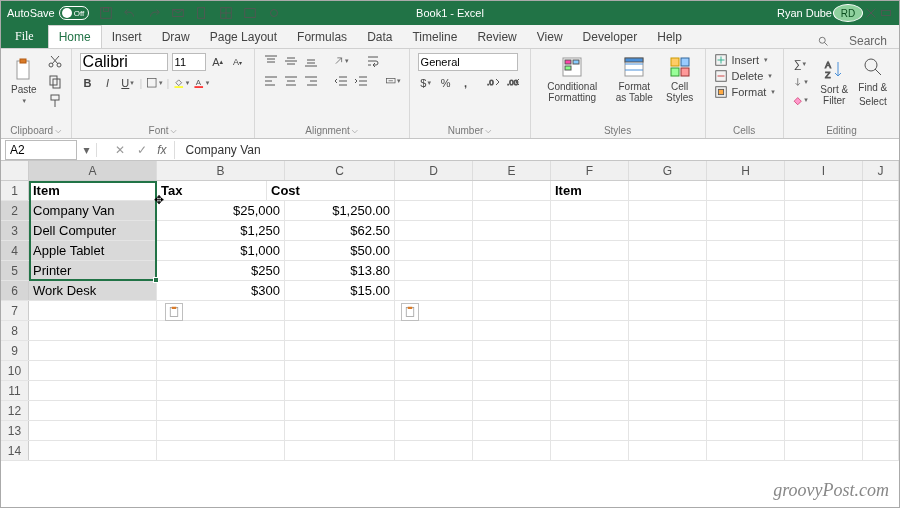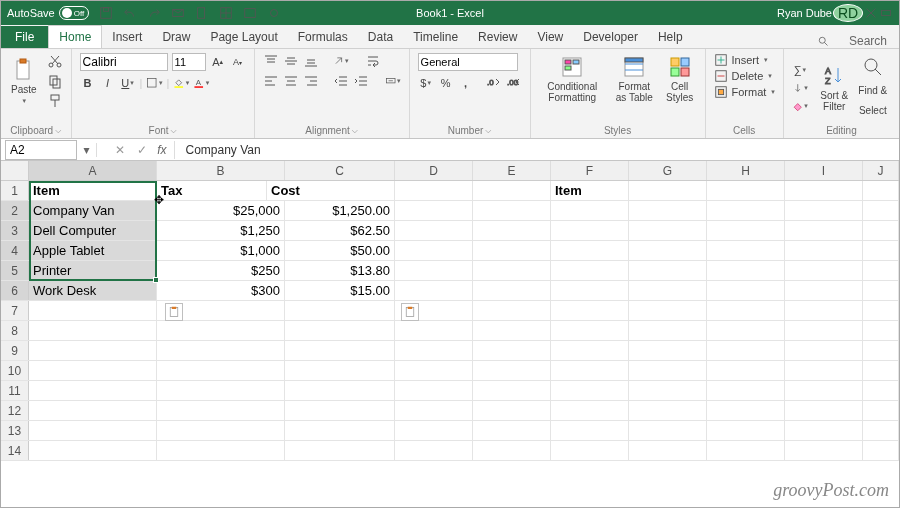--- a/index.html
+++ b/index.html
@@ -7,40 +7,40 @@
 
 
 .title-bar { height: 24px; background: #217346; display: flex; align-items: center; color: #fff; font-size: 11px; padding: 0 6px; }
 .title-bar .autosave-group { display: flex; align-items: center; gap: 4px; }
 .title-bar .toggle { width: 30px; height: 14px; border: 1px solid #fff; border-radius: 7px; display: flex; align-items: center; padding: 0 2px; justify-content: flex-start; }
 .title-bar .toggle-knob { width: 10px; height: 10px; background: #fff; border-radius: 50%; }
 .title-bar .qat { display: flex; gap: 10px; margin-left: 10px; align-items: center; }
 .title-bar .qat-ico { width: 14px; height: 14px; display: flex; align-items: center; justify-content: center; }
 .title-bar .title-center { position: absolute; left: 50%; transform: translateX(-50%); }
 .title-bar .user-area { margin-left: auto; display: flex; align-items: center; gap: 1px; }
-.title-bar .avatar { width: 30px; height: 18px; border-radius: 50%; background: #8fd19e; color: #0b4f1f; font-size: 14px; display: flex; align-items: center; justify-content: center; border: 1px solid #fff; }
+.title-bar .avatar { width: 30px; height: 18px; border-radius: 50%; background: #8fd19e; color: #0b4f1f; font-size: 10px; display: flex; align-items: center; justify-content: center; border: 1px solid #fff; }
 .title-bar svg { stroke: #fff; fill: none; stroke-width: 1; }
 
 
 .ribbon-tabs { height: 24px; background: #f3f3f3; display: flex; align-items: flex-end; font-size: 12px; border-bottom: 1px solid #d0d0d0; }
 .ribbon-tabs .tab { padding: 4px 10px; color: #444; cursor: pointer; }
-.ribbon-tabs .tab.file { background: #217346; color: #fff; padding: 4px 14px; }
+.ribbon-tabs .tab.file { background: #217346; color: #fff; padding: 4px 14px; font-family: Liberation Serif, serif; }
 .ribbon-tabs .tab.active { background: #fff; border: 1px solid #d0d0d0; border-bottom: none; color: #217346; }
 .ribbon-tabs .search { margin-left: auto; display: flex; align-items: center; gap: 20px; padding: 0 12px; color: #666; }
 
 
 .ribbon { height: 90px; background: #f3f3f3; border-bottom: 1px solid #c5c5c5; display: flex; font-size: 11px; color: #444; }
 .group { border-right: 1px solid #d8d8d8; padding: 4px 8px 2px 8px; display: flex; flex-direction: column; justify-content: space-between; }
 .group-label { text-align: left; font-size: 10px; color: #777; margin-top: 2px; display: flex; justify-content: center; align-items: center; gap: 2px; }
 .dl { font-size: 8px; color: #888; }
 .row { display: flex; align-items: center; gap: 4px; }
 .big-btn { display: flex; flex-direction: column; align-items: center; gap: 2px; padding: 2px 2px; cursor: pointer; font-size: 10px; }
 .big-ico { width: 24px; height: 24px; }
 .sm-ico { width: 16px; height: 16px; display: flex; align-items: center; justify-content: center; cursor: pointer; }
-.font-sel { width: 88px; height: 18px; border: 1px solid #bbb; background: #fff; font-size: 12px; padding: 0 2px; }
+.font-sel { width: 88px; height: 18px; border: 1px solid #bbb; background: #fff; font-size: 16px; padding: 0 2px; }
 .size-sel { width: 34px; height: 18px; border: 1px solid #bbb; background: #fff; font-size: 11px; padding: 0 2px; }
 .numfmt-sel { width: 100px; height: 18px; border: 1px solid #bbb; background: #fff; font-size: 11px; padding: 0 2px; }
 svg.ico { stroke: #555; fill: none; stroke-width: 1; }
 .caret { font-size: 7px; color: #666; margin-left: 1px; }
 
 
 .formula-strip { height: 22px; border-bottom: 1px solid #c5c5c5; display: flex; align-items: center; font-size: 12px; background: #fff; }
 .name-box { width: 72px; height: 20px; border: 1px solid #bbb; margin: 0 4px; padding: 0 4px; font-size: 12px; background: #fff; }
 .name-dd { width: 16px; text-align: center; color: #666; border-right: 1px solid #ddd; padding-right: 4px; cursor: pointer; }
 .fx-btn { padding: 0 6px; color: #888; cursor: pointer; }
@@ -483,21 +483,21 @@
             <text x="3" y="20" font-size="9" fill="#555">Z</text>
             <path d="M16 4v14m-3-3 3 3 3-3" stroke="#4a90d9"></path>
           </svg>
         <span style="text-align:center;line-height:11px">Sort &amp; Filter</span>
       </div>
       <div class="big-btn">
         <svg class="ico big-ico" viewBox="0 0 24 24">
             <circle cx="10" cy="10" r="6"></circle>
             <line x1="14" y1="14" x2="20" y2="20"></line>
           </svg>
-        <span style="text-align:center;line-height:20px">Find &amp; Select</span>
+        <span style="text-align:center;line-height:14px">Find &amp; Select</span>
       </div>
     </div>
     <div class="group-label">
         <span>Editing</span>
       </div>
   </div>
 </div>
 
 <div class="formula-strip">
   <input class="name-box" value="A2" style="">

